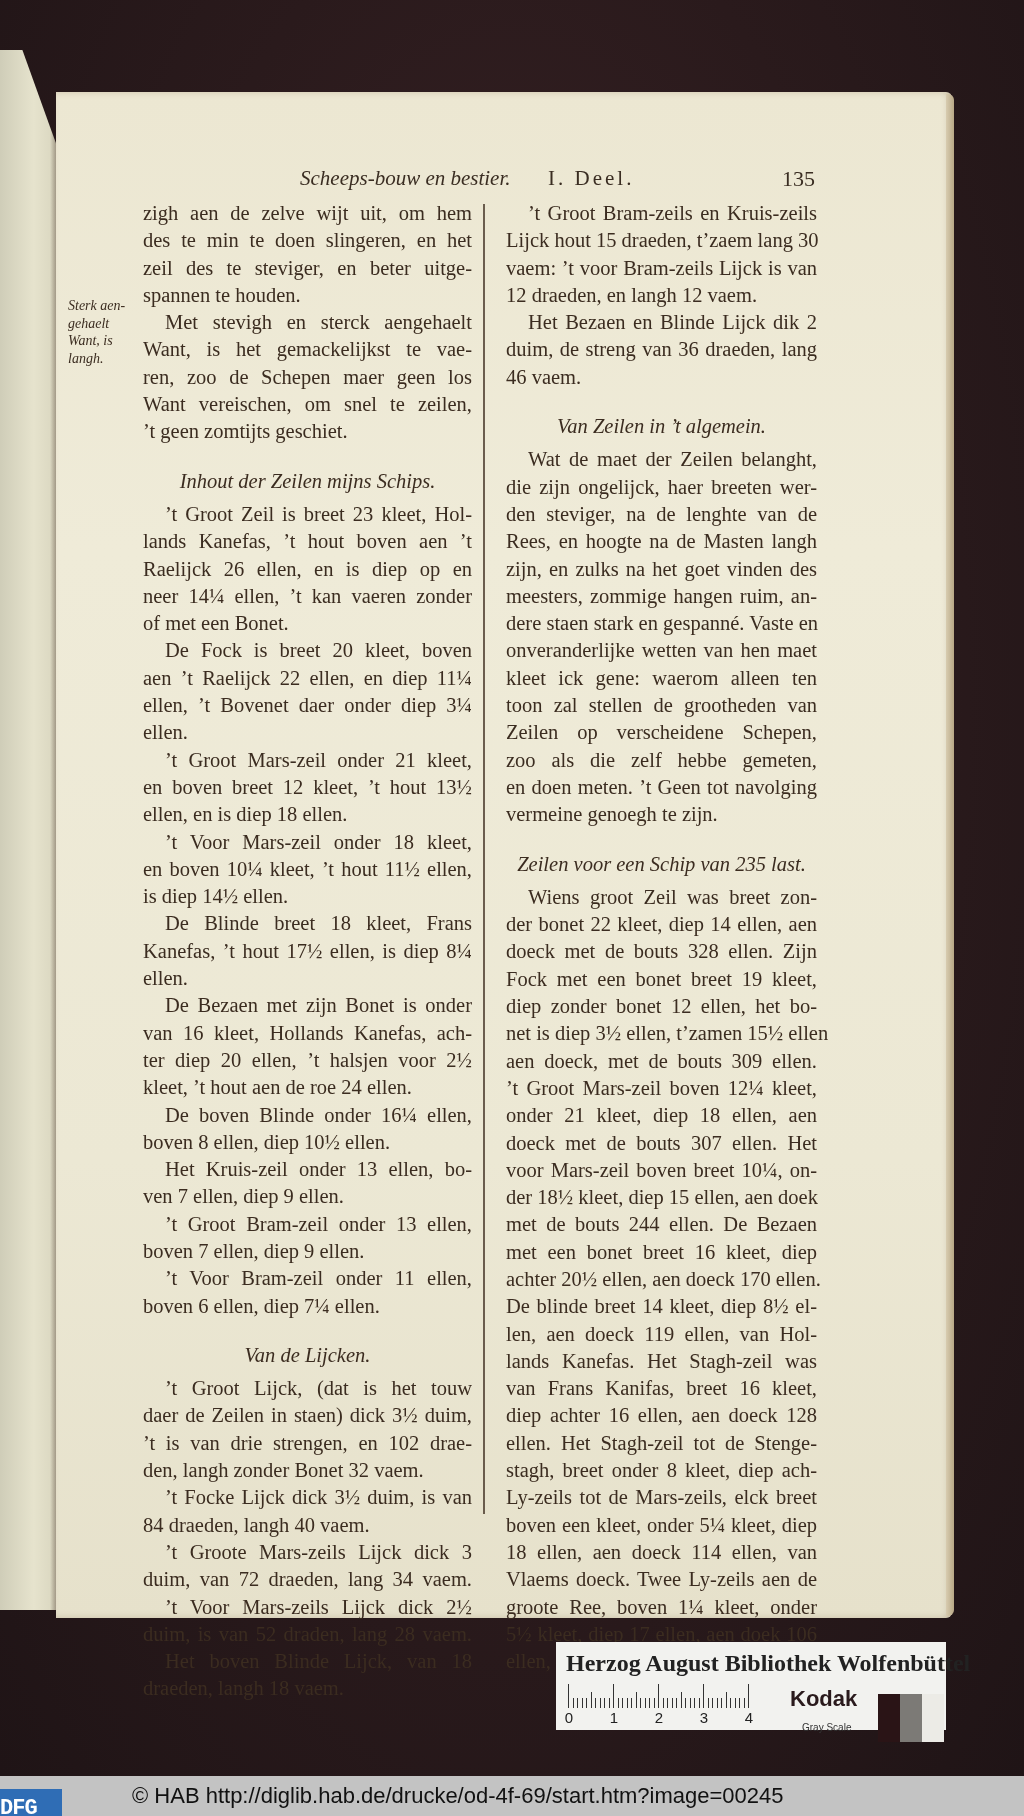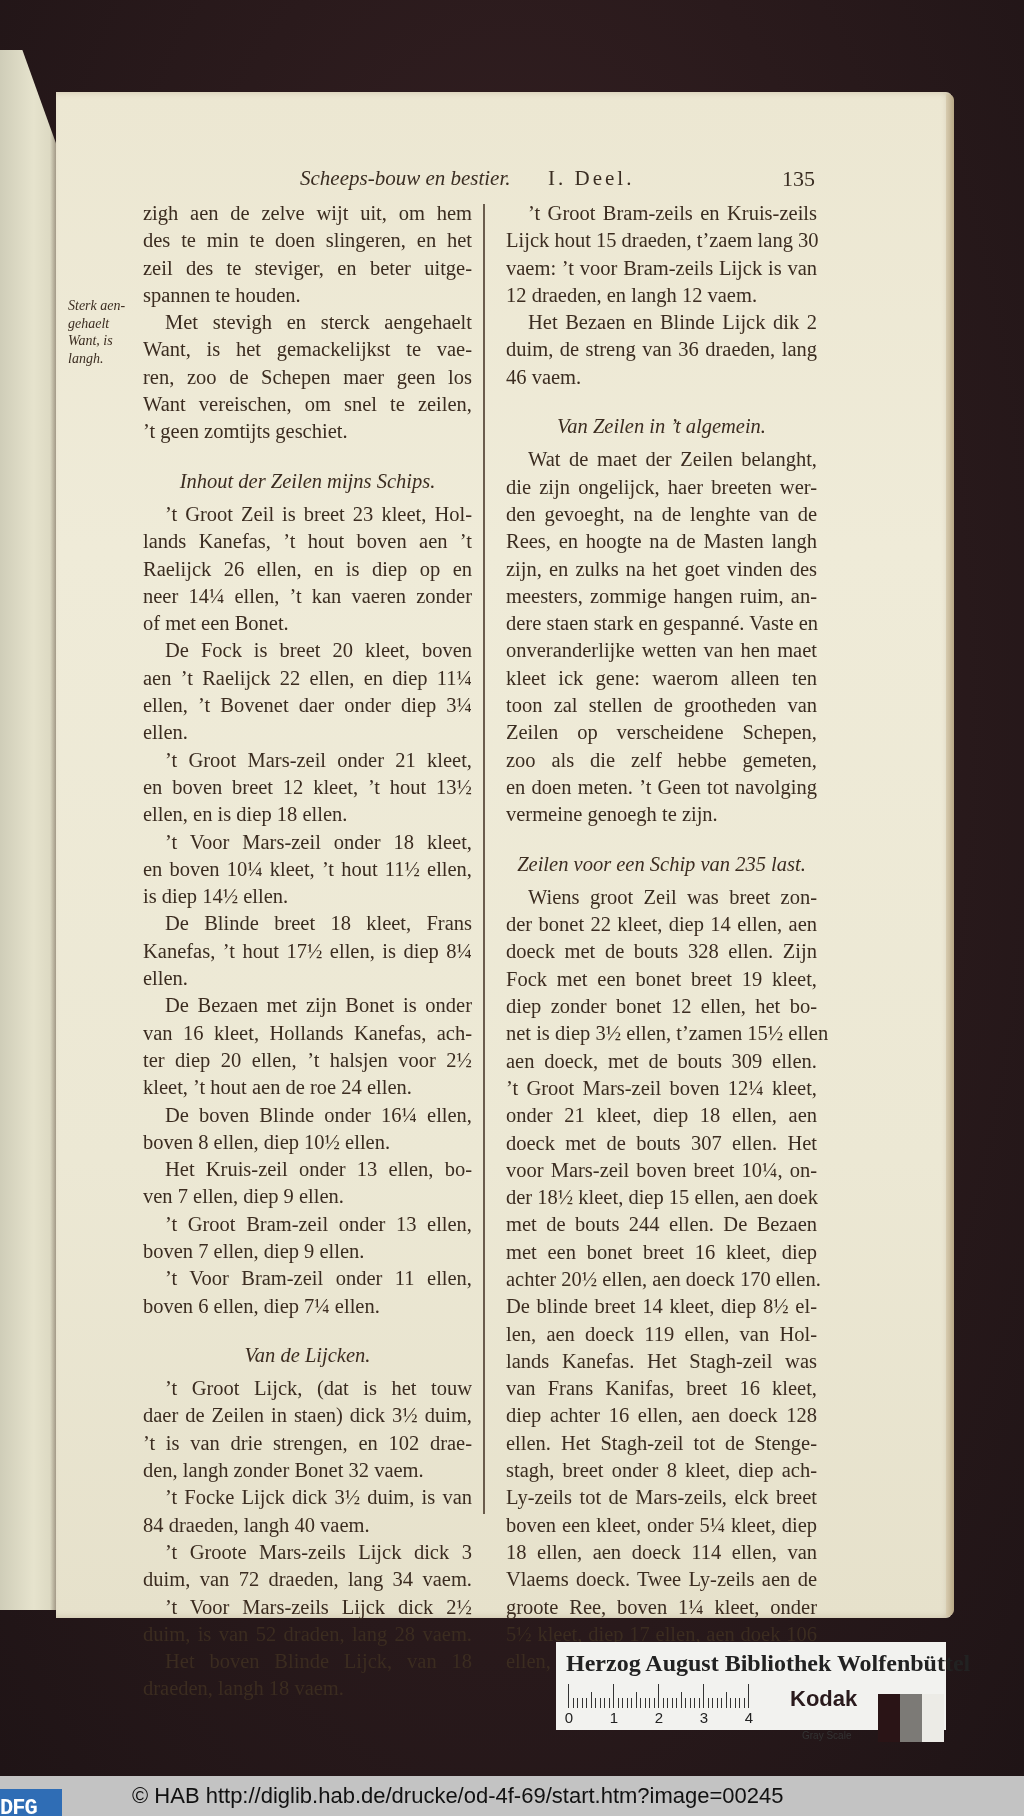--- a/index.html
+++ b/index.html
@@ -36,21 +36,21 @@
   .margin-note { position:absolute; left:68px; top:297px; width:72px; font-style:italic;
                  font-size:14px; line-height:17.5px; color:#3b2c20; }
 
   .target { position:absolute; left:556px; top:1642px; width:390px; height:88px; background:#f2f2ef; }
   .target-title { position:absolute; left:10px; top:8px; font-family:"Liberation Serif", serif;
                   font-weight:bold; font-size:24px; color:#222; white-space:nowrap; }
   .ruler { position:absolute; left:12px; top:40px; width:200px; height:44px; }
   .tick { position:absolute; bottom:18px; width:1px; background:#333; }
   .ruler-num { position:absolute; bottom:0; font-family:"Liberation Sans", sans-serif; font-size:15px; color:#222; transform:translateX(-40%); }
   .kodak { position:absolute; left:234px; top:44px; font-family:"Liberation Sans", sans-serif; font-weight:bold; font-size:22px; color:#2a1a1c; }
-  .kodak-sub { position:absolute; left:246px; top:88px; font-family:"Liberation Sans", sans-serif; font-size:10px; color:#333; }
+  .kodak-sub { position:absolute; left:246px; top:80px; font-family:"Liberation Sans", sans-serif; font-size:10px; color:#333; }
   .swatch { position:absolute; top:52px; width:22px; height:48px; }
 
   .footer { position:absolute; left:0; top:1776px; width:1024px; height:40px; background:#c3c3c3; }
   .dfg { position:absolute; left:0; top:0; width:62px; height:40px; background:#2f6db5; color:#fff;
          font-family:Liberation Mono, monospace; font-weight:bold; font-size:22px; line-height:40px; text-align:left; letter-spacing:-1px;margin-top:13px; }
   .footer-text { position:absolute; left:132px; top:7px; font-family:"Liberation Sans", sans-serif; font-size:22px; color:#111; white-space:nowrap; }
 </style>
 </head>
 <body>
 
@@ -132,21 +132,21 @@
     <span class="line indent">’t Groot Bram-zeils en Kruis-zeils</span>
     <span class="line">Lijck hout 15 draeden, t’zaem lang 30</span>
     <span class="line">vaem: ’t voor Bram-zeils Lijck is van</span>
     <span class="line last">12 draeden, en langh 12 vaem.</span>
     <span class="line indent">Het Bezaen en Blinde Lijck dik 2</span>
     <span class="line">duim, de streng van 36 draeden, lang</span>
     <span class="line last">46 vaem.</span>
     <span class="heading">Van Zeilen in ’t algemein.</span>
     <span class="line indent">Wat de maet der Zeilen belanght,</span>
     <span class="line">die zijn ongelijck, haer breeten wer-</span>
-    <span class="line">den gevoeght, na de lenghte van de</span>
+    <span class="line">den steviger, na de lenghte van de</span>
     <span class="line">Rees, en hoogte na de Masten langh</span>
     <span class="line">zijn, en zulks na het goet vinden des</span>
     <span class="line">meesters, zommige hangen ruim, an-</span>
     <span class="line">dere staen stark en gespanné. Vaste en</span>
     <span class="line">onveranderlijke wetten van hen maet</span>
     <span class="line">kleet ick gene: waerom alleen ten</span>
     <span class="line">toon zal stellen de grootheden van</span>
     <span class="line">Zeilen op verscheidene Schepen,</span>
     <span class="line">zoo als die zelf hebbe gemeten,</span>
     <span class="line">en doen meten. ’t Geen tot navolging</span>

